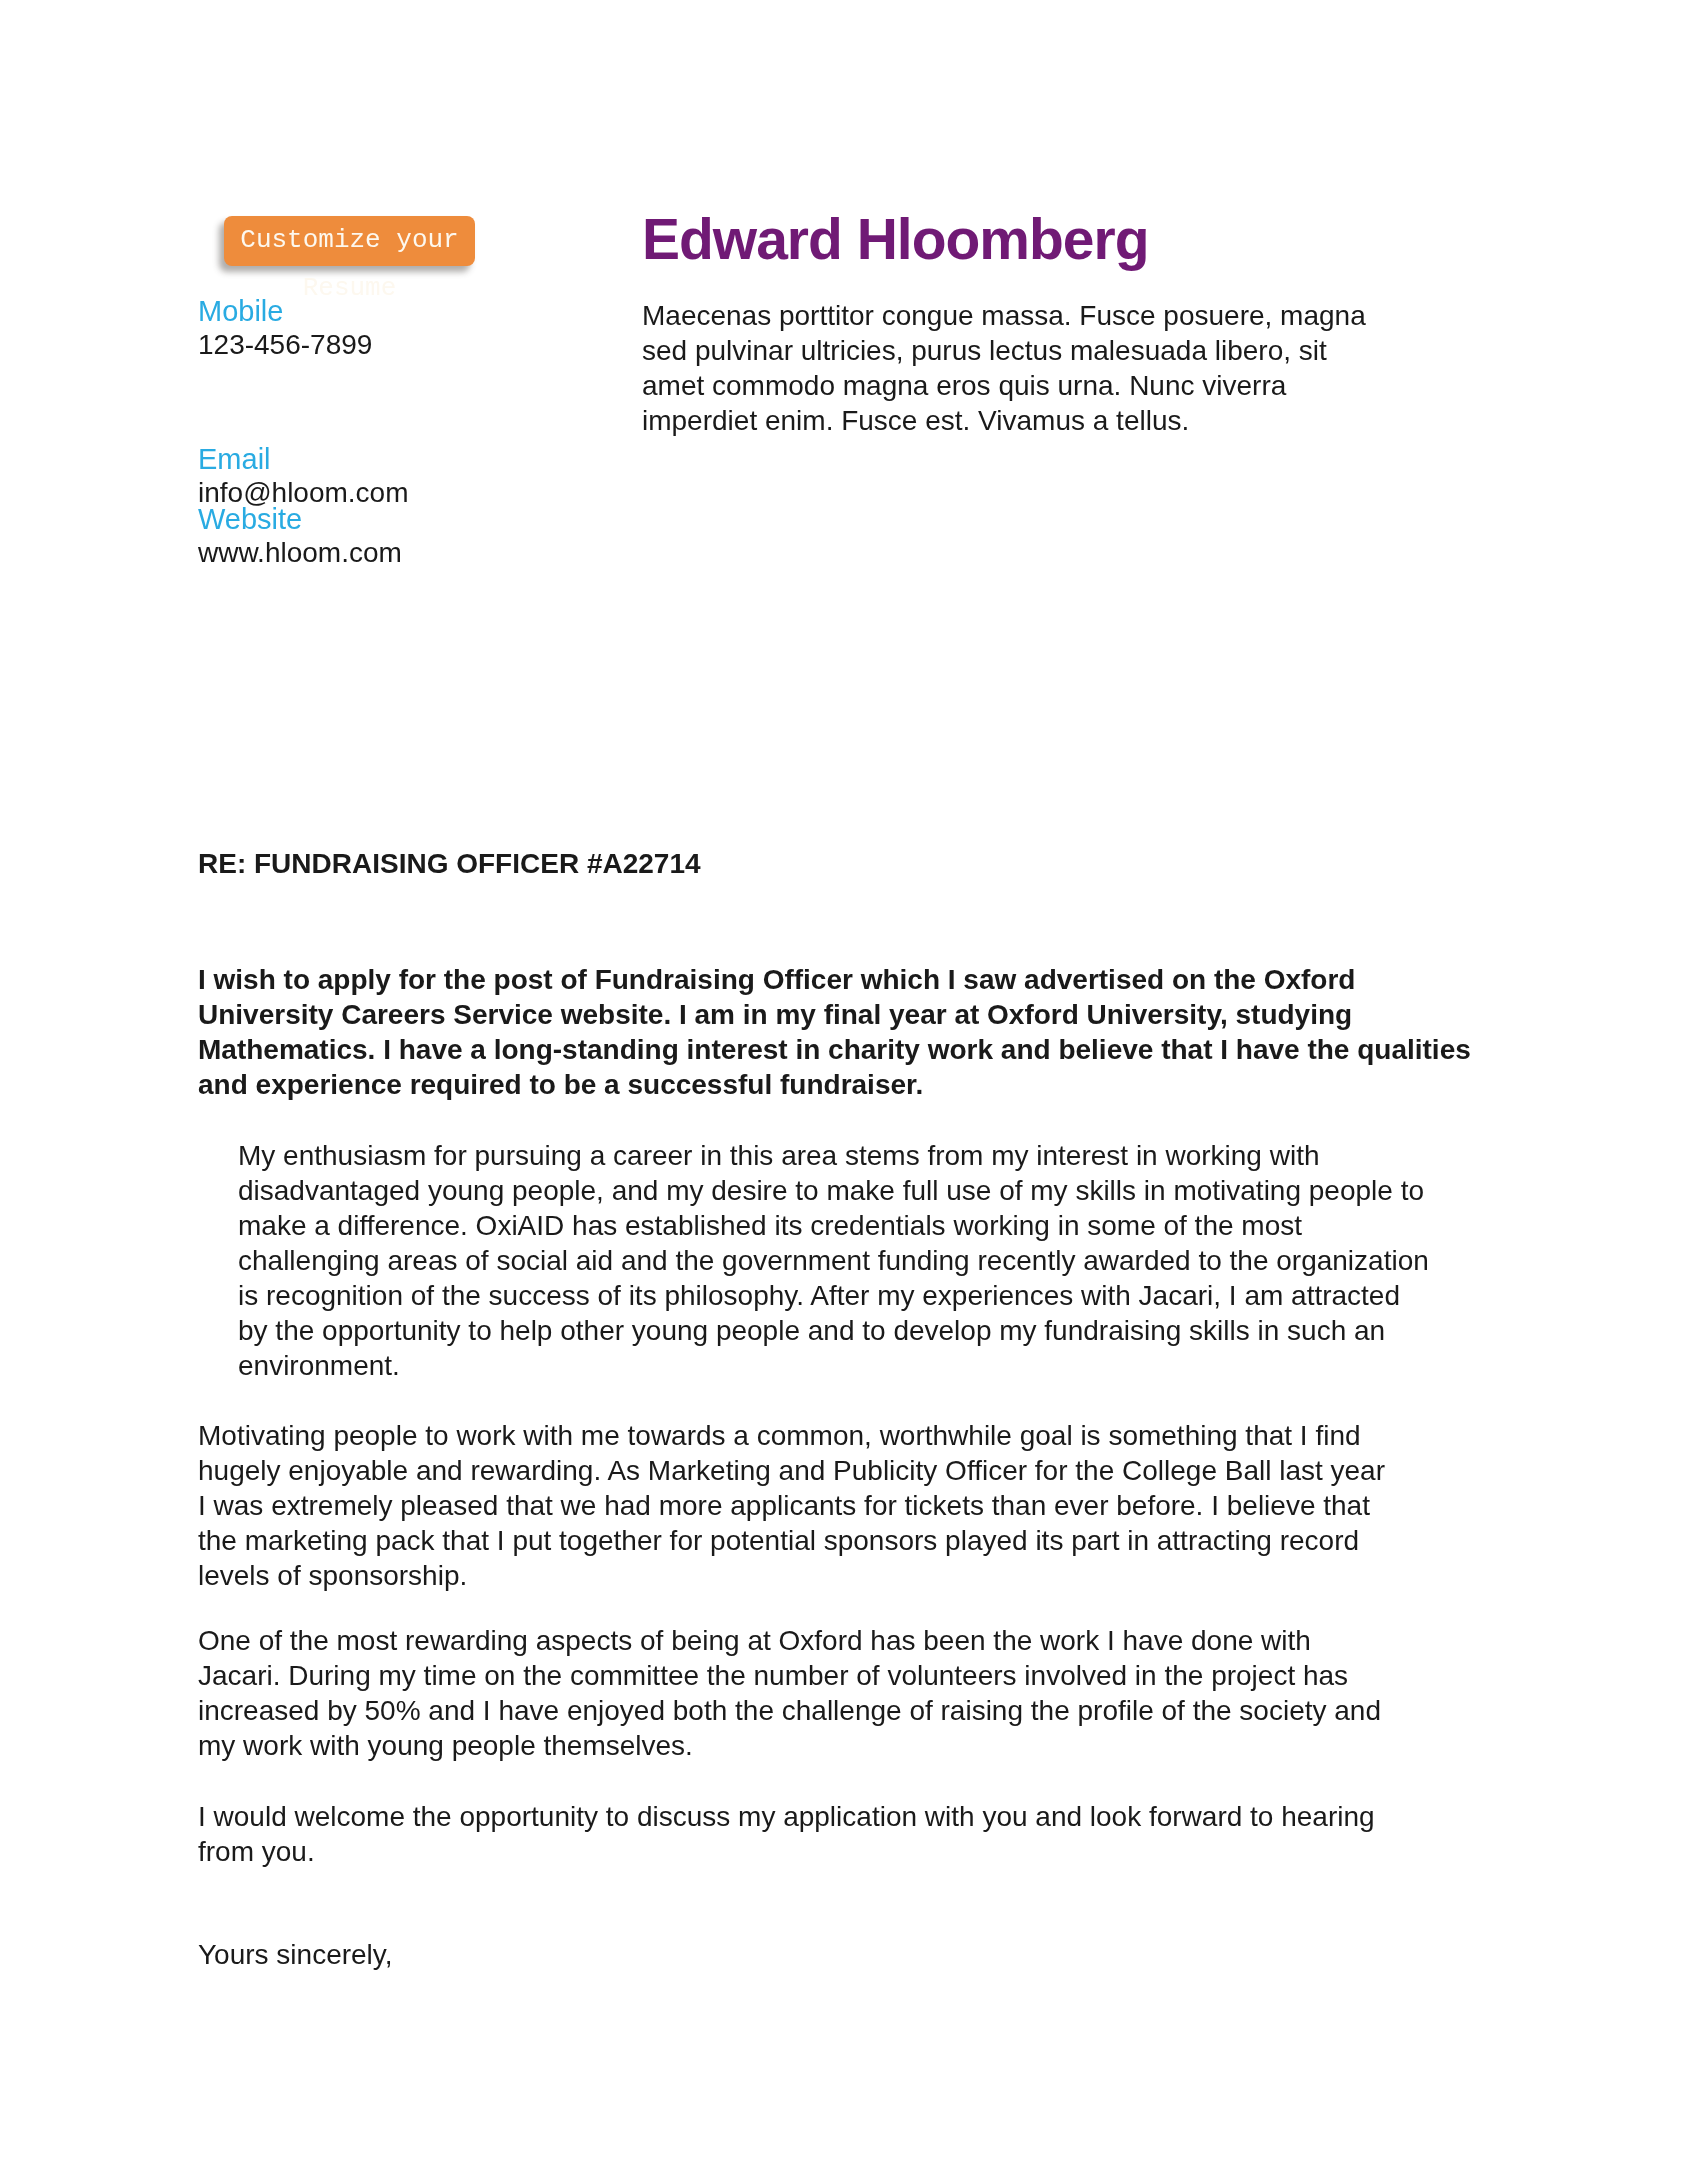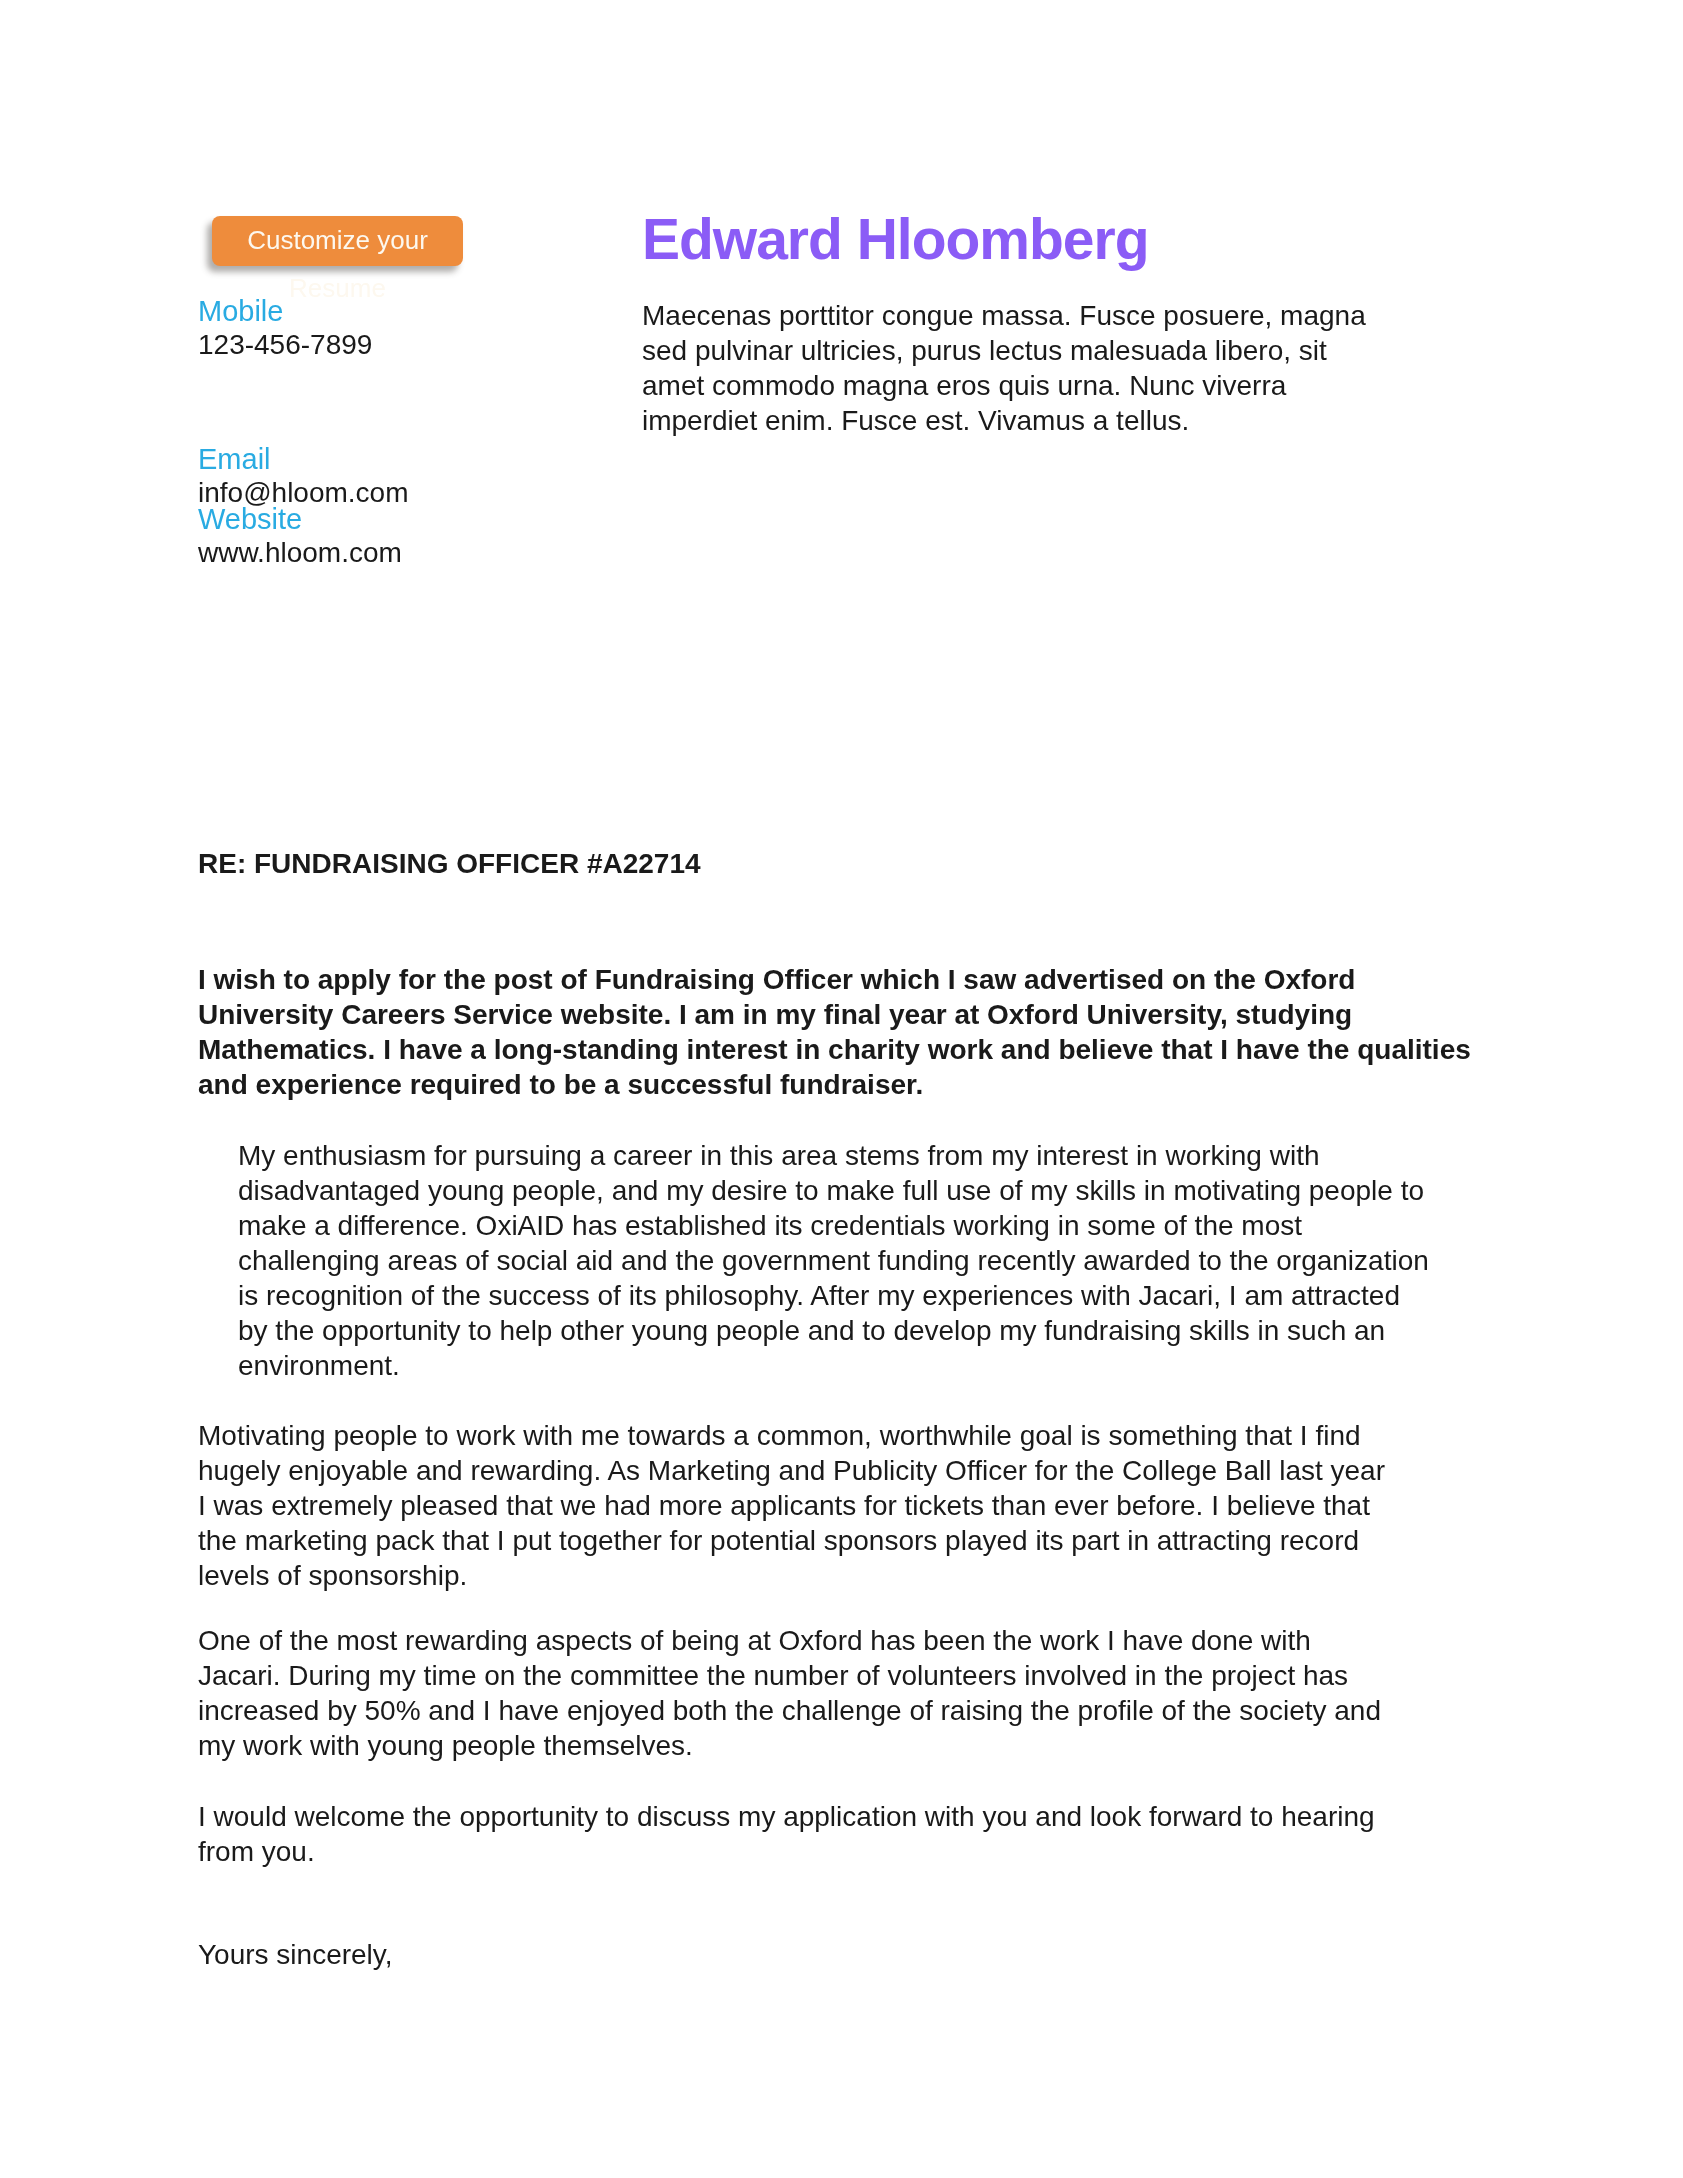--- a/index.html
+++ b/index.html
@@ -7,26 +7,26 @@
     position:relative;
     width:1683px;
     height:2178px;
     background:#ffffff;
     font-family:"Liberation Sans","DejaVu Sans",sans-serif;
     color:#1a1a1a;
     overflow:hidden;
   }
   .cta{
     position:absolute;
-    left:212px; top:216px;
+    left:224px; top:216px;
     width:251px; height:50px;
     background:#ee8c3c;
     border:none;
     border-radius:8px;
-    font-family:Liberation Sans, sans-serif;
+    font-family:Liberation Mono, monospace;
     font-size:26px;
     color:#fdf8ef;
     box-shadow:-5px 6px 6px rgba(80,75,70,0.45);
     cursor:pointer;
     text-align:center;
     line-height:48px;
     padding:0;
   }
   .contact-group{position:absolute;left:198px;}
   .contact-group.c1{top:294px;}
@@ -42,21 +42,21 @@
     line-height:34px;
     color:#1a1a1a;
   }
   .name{
     position:absolute;
     left:642px; top:206px;
     margin:0;
     font-size:57px;
     font-weight:bold;
     letter-spacing:-1px;
-    color:#8b5cf6;
+    color:#701a75;
     white-space:nowrap;
   }
   .summary{
     position:absolute;
     left:642px; top:298px;
     width:822px;
     font-size:28px;
     line-height:35px;
     white-space:pre-line;
   }

